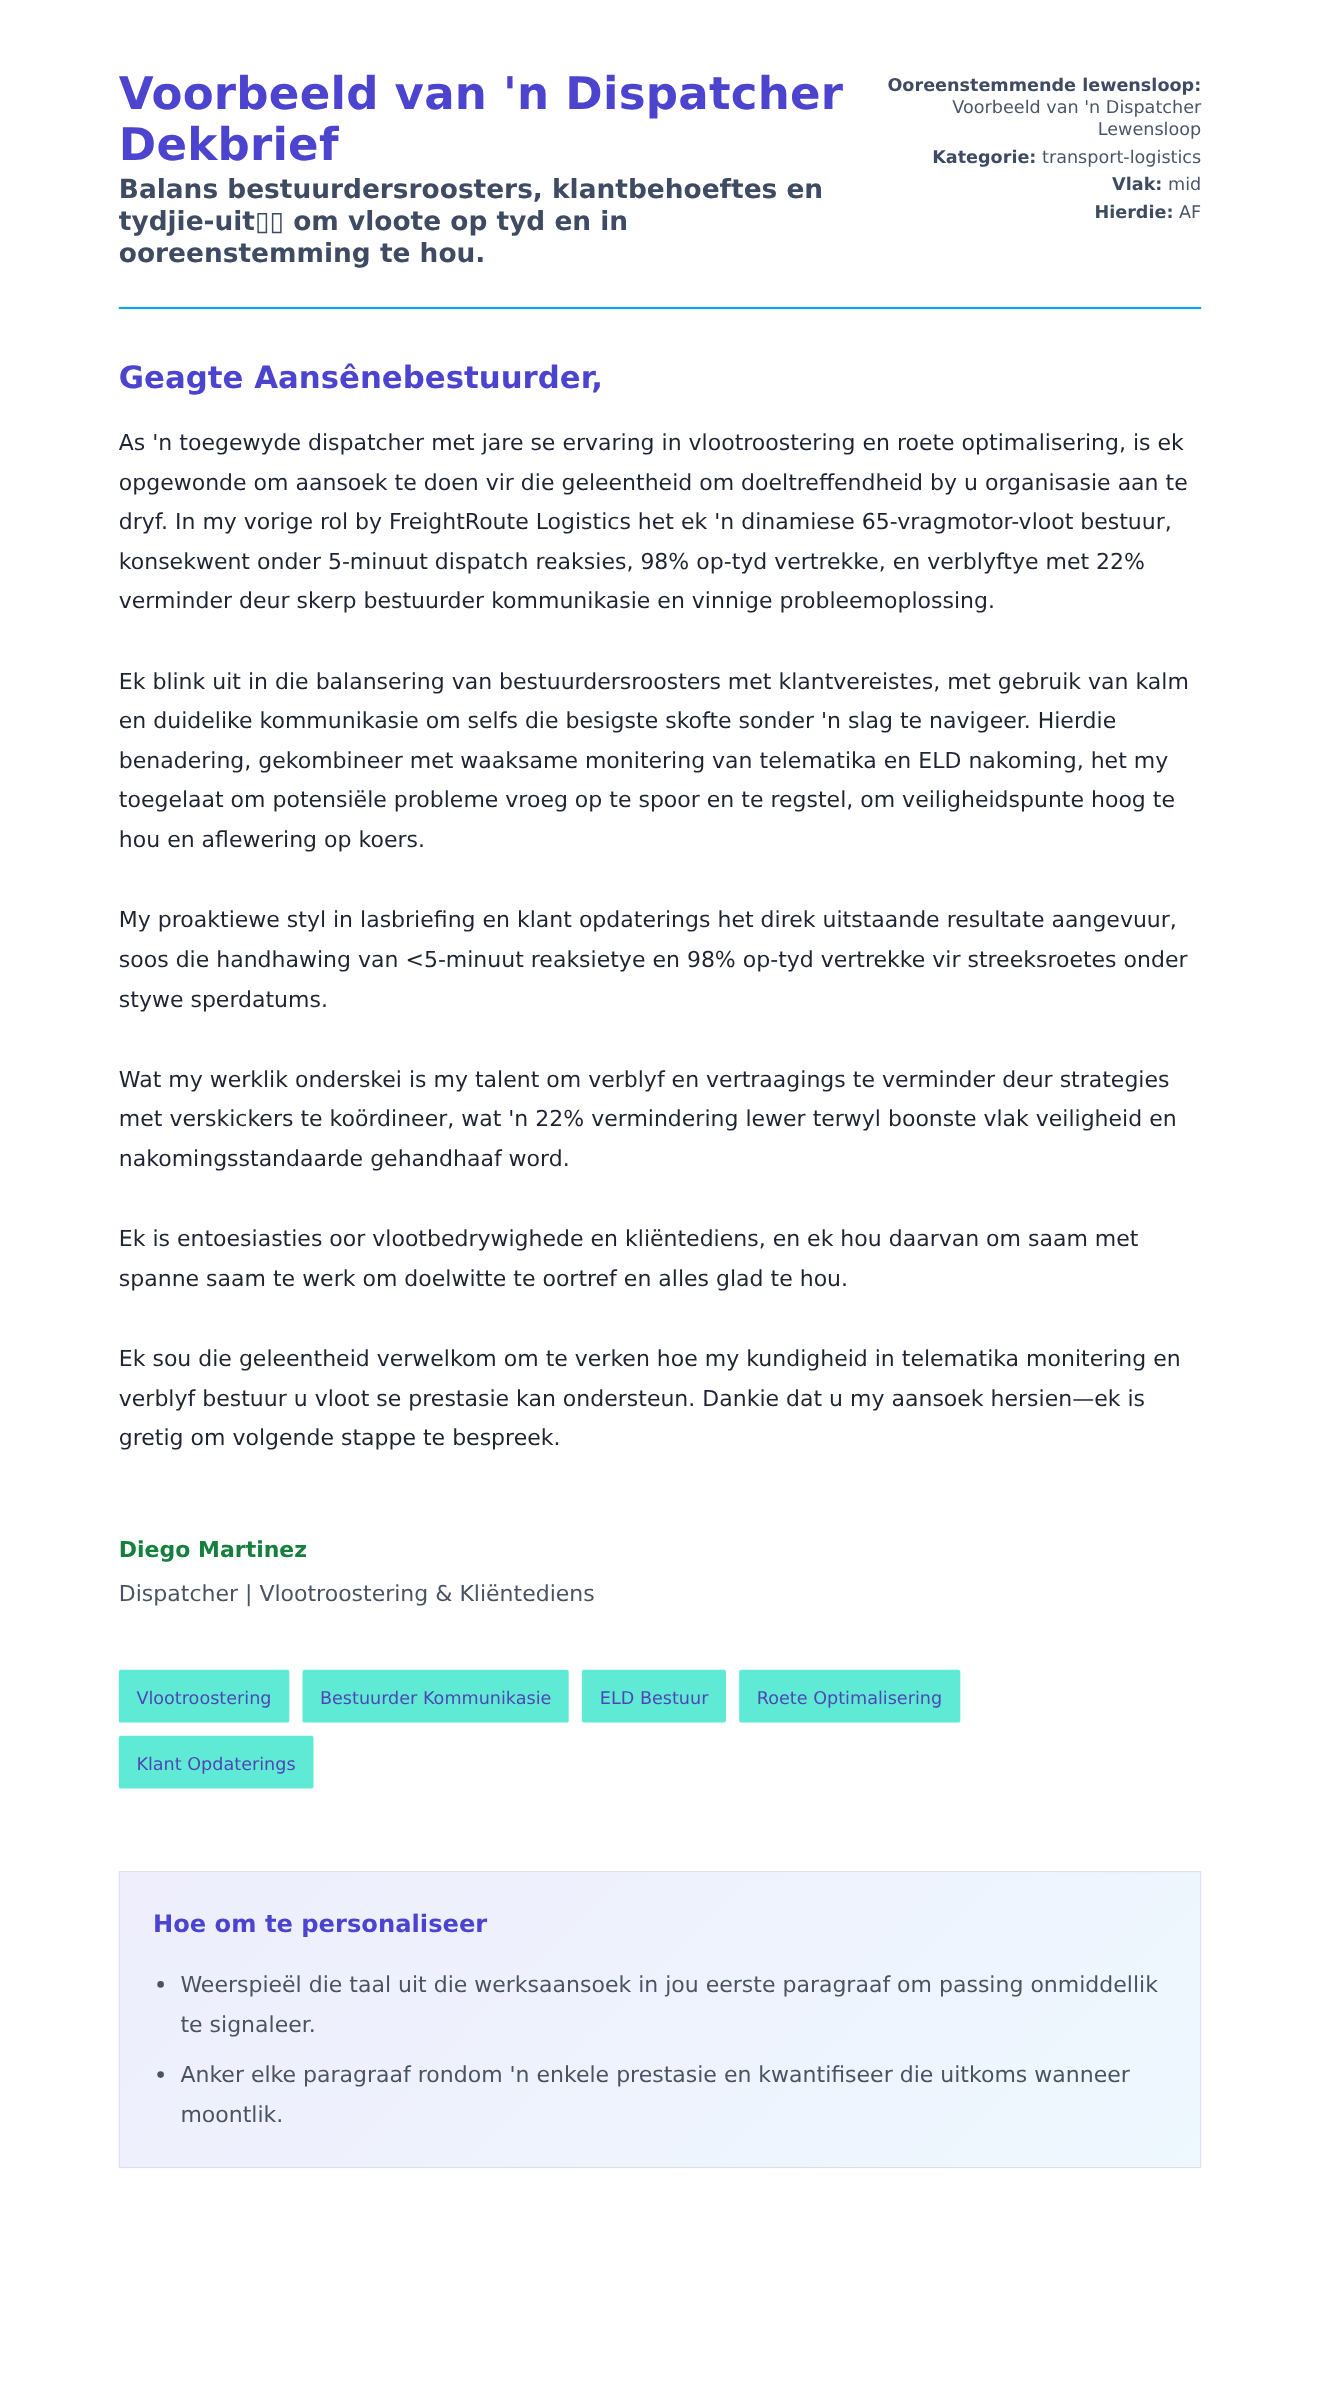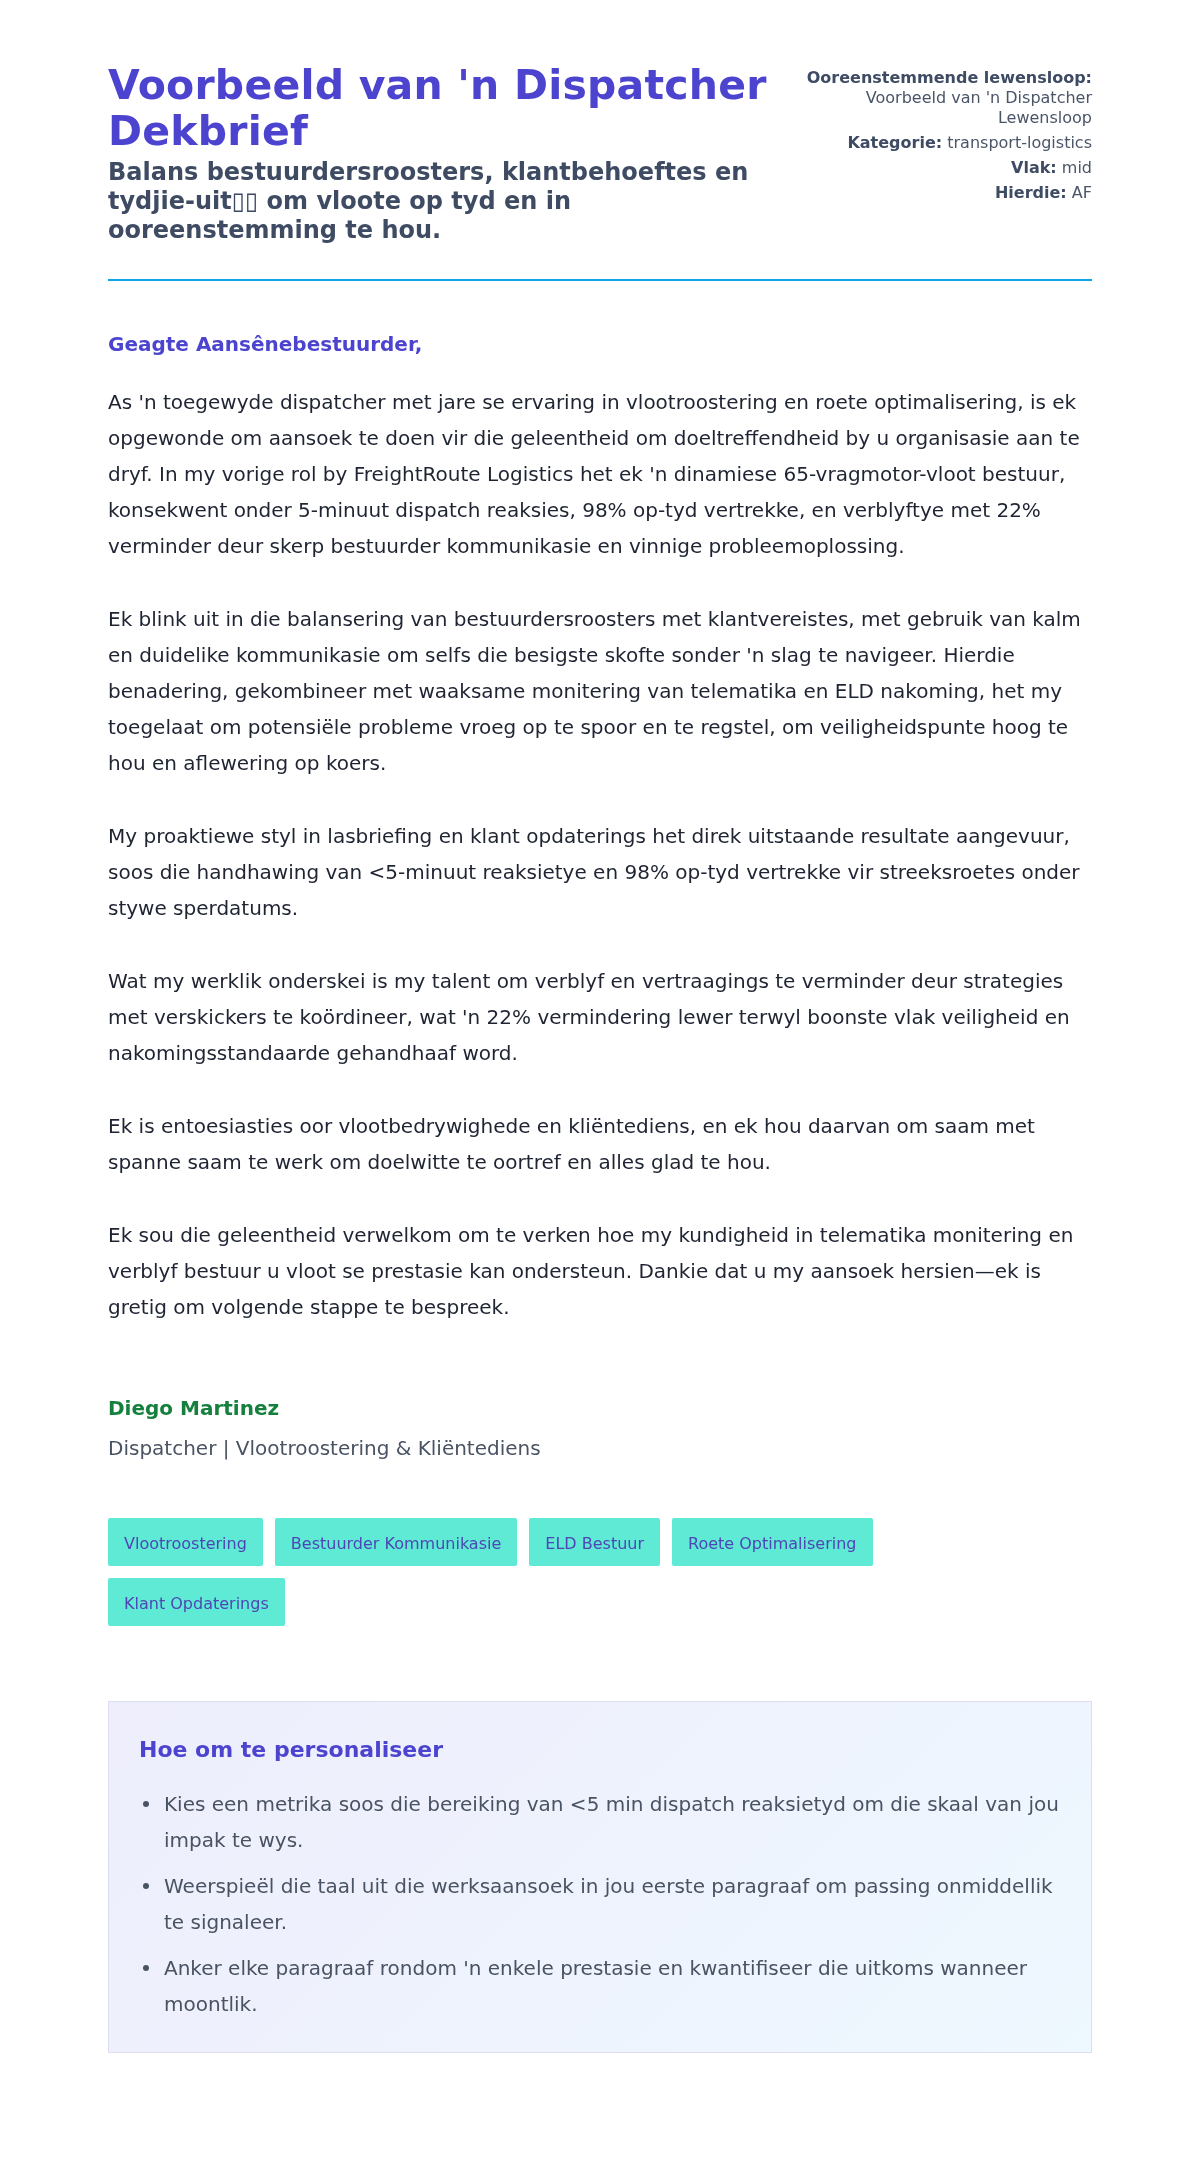--- a/index.html
+++ b/index.html
@@ -45,21 +45,21 @@
       color: #4a5568;
       padding-top: 6px;
     }
     .meta-row { margin-bottom: 5px; }
     .meta-row:first-child { margin-bottom: 5px; }
     .meta-key { font-weight: bold; color: #3e4b63; }
 
     
     .salutation {
       margin-top: 50px;
-      font-size: 20px;
+      font-size: 28px;
       font-weight: bold;
       color: #4c44cf;
       line-height: 26px;
     }
     .paragraph {
       margin-top: 27px;
       font-size: 20px;
       line-height: 36px;
       color: #1f2433;
     }
@@ -181,24 +181,20 @@
     <span class="tag">Vlootroostering</span>
     <span class="tag">Bestuurder Kommunikasie</span>
     <span class="tag">ELD Bestuur</span>
     <span class="tag">Roete Optimalisering</span>
     <span class="tag">Klant Opdaterings</span>
   </section>
 
   <aside class="tips">
     <h3 class="tips-title">Hoe om te personaliseer</h3>
     <ul class="tips-list">
-      <li class="tips-item">
-        <span class="bullet-icon"></span>
-        <span>Kies een metrika soos die bereiking van &lt;5 min dispatch reaksietyd om die skaal van jou impak te wys.</span>
-      </li>
       <li class="tips-item">
         <span class="bullet-icon"></span>
         <span>Weerspieël die taal uit die werksaansoek in jou eerste paragraaf om passing onmiddellik te signaleer.</span>
       </li>
       <li class="tips-item">
         <span class="bullet-icon"></span>
         <span>Anker elke paragraaf rondom 'n enkele prestasie en kwantifiseer die uitkoms wanneer moontlik.</span>
       </li>
     </ul>
   </aside>

